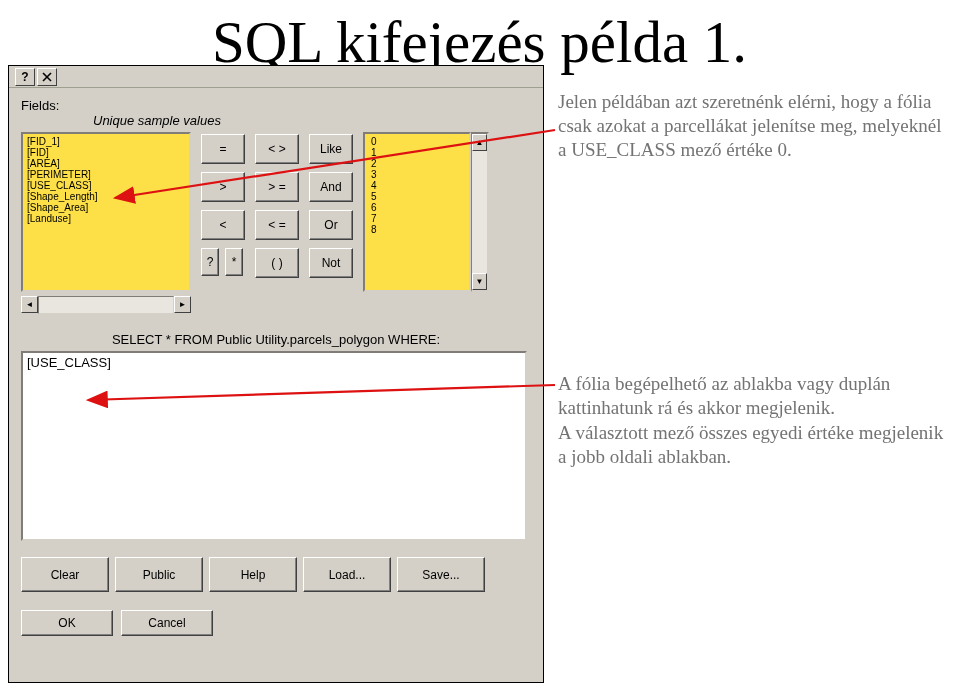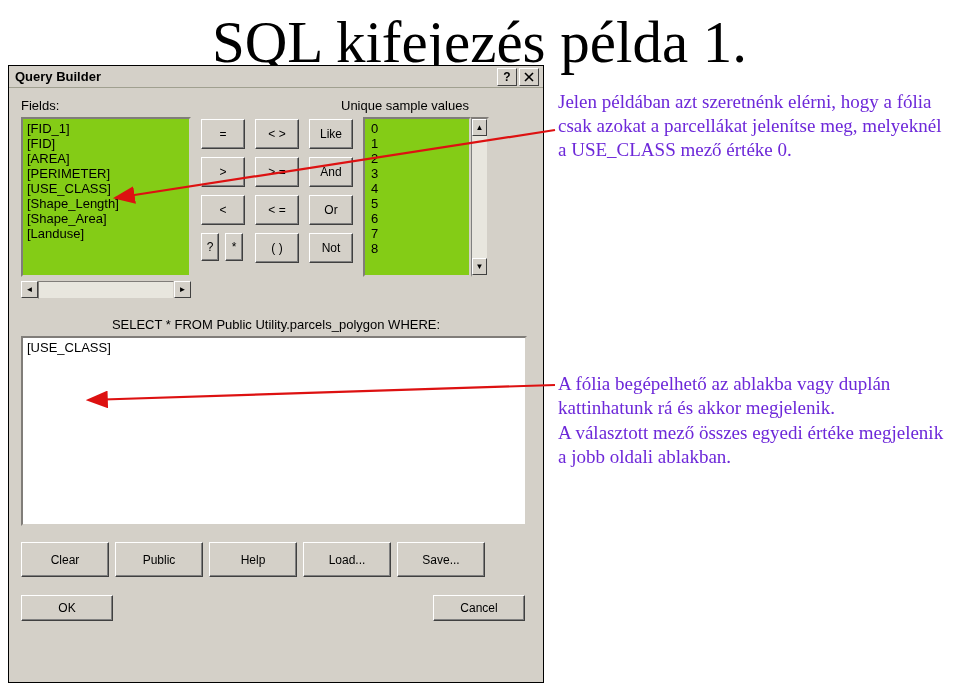--- a/index.html
+++ b/index.html
@@ -62,31 +62,32 @@
     font-weight: bold;
     cursor: default;
   }
   .titlebar-btn.close svg { width: 10px; height: 10px; }
   .body-area {
     padding: 10px 12px;
   }
   .row-labels {
     display: flex;
     margin-bottom: 4px;
+    flex-direction: column;
   }
   .row-labels .lbl-fields { width: 200px; }
-  .row-labels .lbl-unique { margin-left: 120px; }
+  .row-labels .lbl-unique { margin-left: 72px; font-style: italic; }
   .fields-row {
     display: flex;
     gap: 10px;
   }
   .listbox {
-    background: #84cc16;
+    background: #fde047;
     border: 2px inset #d4d0c8;
-    font-size: 13px;
+    font-size: 10px;
     padding: 2px 0 2px 2px;
     overflow: hidden;
     position: relative;
   }
   .fields-list {
     width: 170px;
     height: 160px;
   }
   .fields-list .item {
     padding: 0 2px;
@@ -182,54 +183,53 @@
 
   .bottom-row {
     display:flex;
     gap: 6px;
     margin-top: 16px;
   }
   .bottom-row .win-btn { width: 88px; height: 35px; }
 
   .okcancel-row {
     display:flex;
-    justify-content: space-between;
+    justify-content: flex-start;
     gap: 8px;
     margin-top: 18px;
     padding-right: 6px;
   }
   .okcancel-row .win-btn { width: 92px; height: 26px; }
 
   
   .anno {
     position: absolute;
     font-family: "Times New Roman", serif;
     font-size: 19px;
-    color: #6d28d9;
+    color: #737373;
     line-height: 1.25;
     width: 390px;
   }
   .anno1 { left: 558px; top: 90px; }
   .anno2 { left: 558px; top: 372px; }
   .anno3 { left: 558px; top: 421px; }
 
   
   .arrow-svg {
     position: absolute;
     pointer-events: none;
   }
 </style>
 </head>
 <body>
 
 <h1 class="page-title">SQL kifejezés példa 1.</h1>
 
 <div class="dialog">
   <div class="titlebar">
-    <span class="titlebar-text">Query Builder</span>
     <div class="titlebar-btn">?</div>
     <div class="titlebar-btn close">
       <svg viewBox="0 0 10 10">
           <line x1="1" y1="1" x2="9" y2="9" stroke="#000" stroke-width="1.6"></line>
           <line x1="9" y1="1" x2="1" y2="9" stroke="#000" stroke-width="1.6"></line>
         </svg>
     </div>
   </div>
 
   <div class="body-area">

